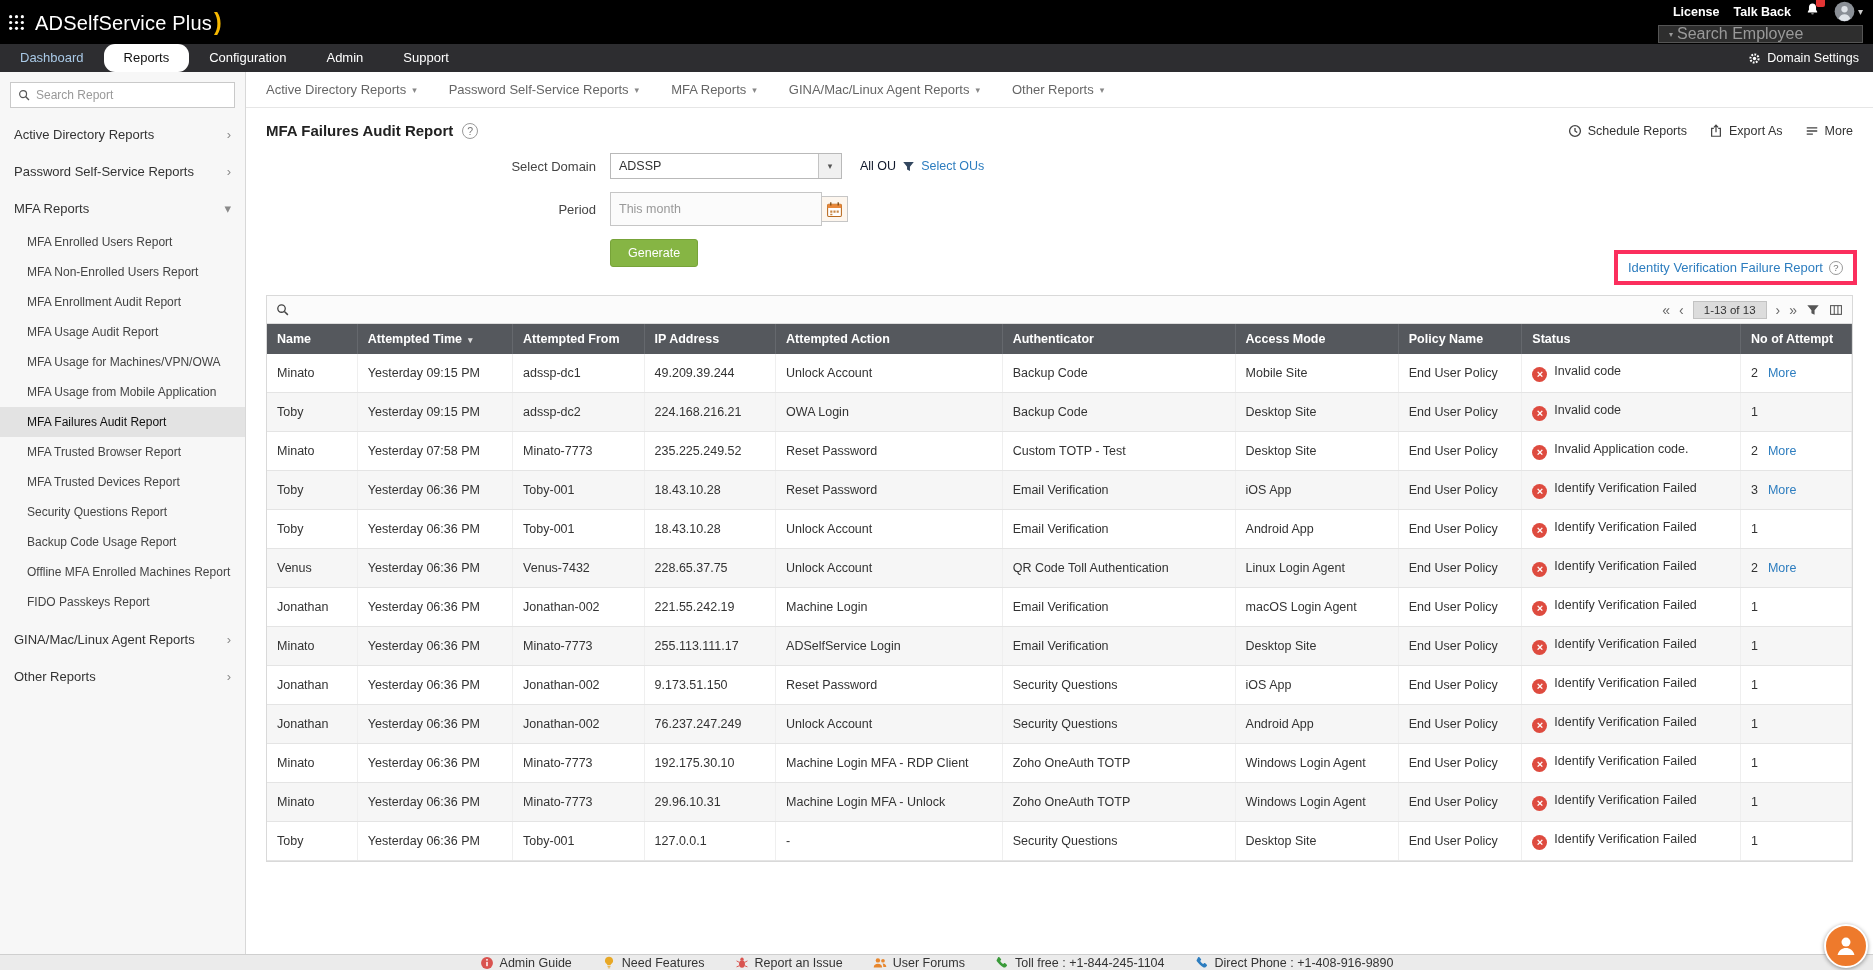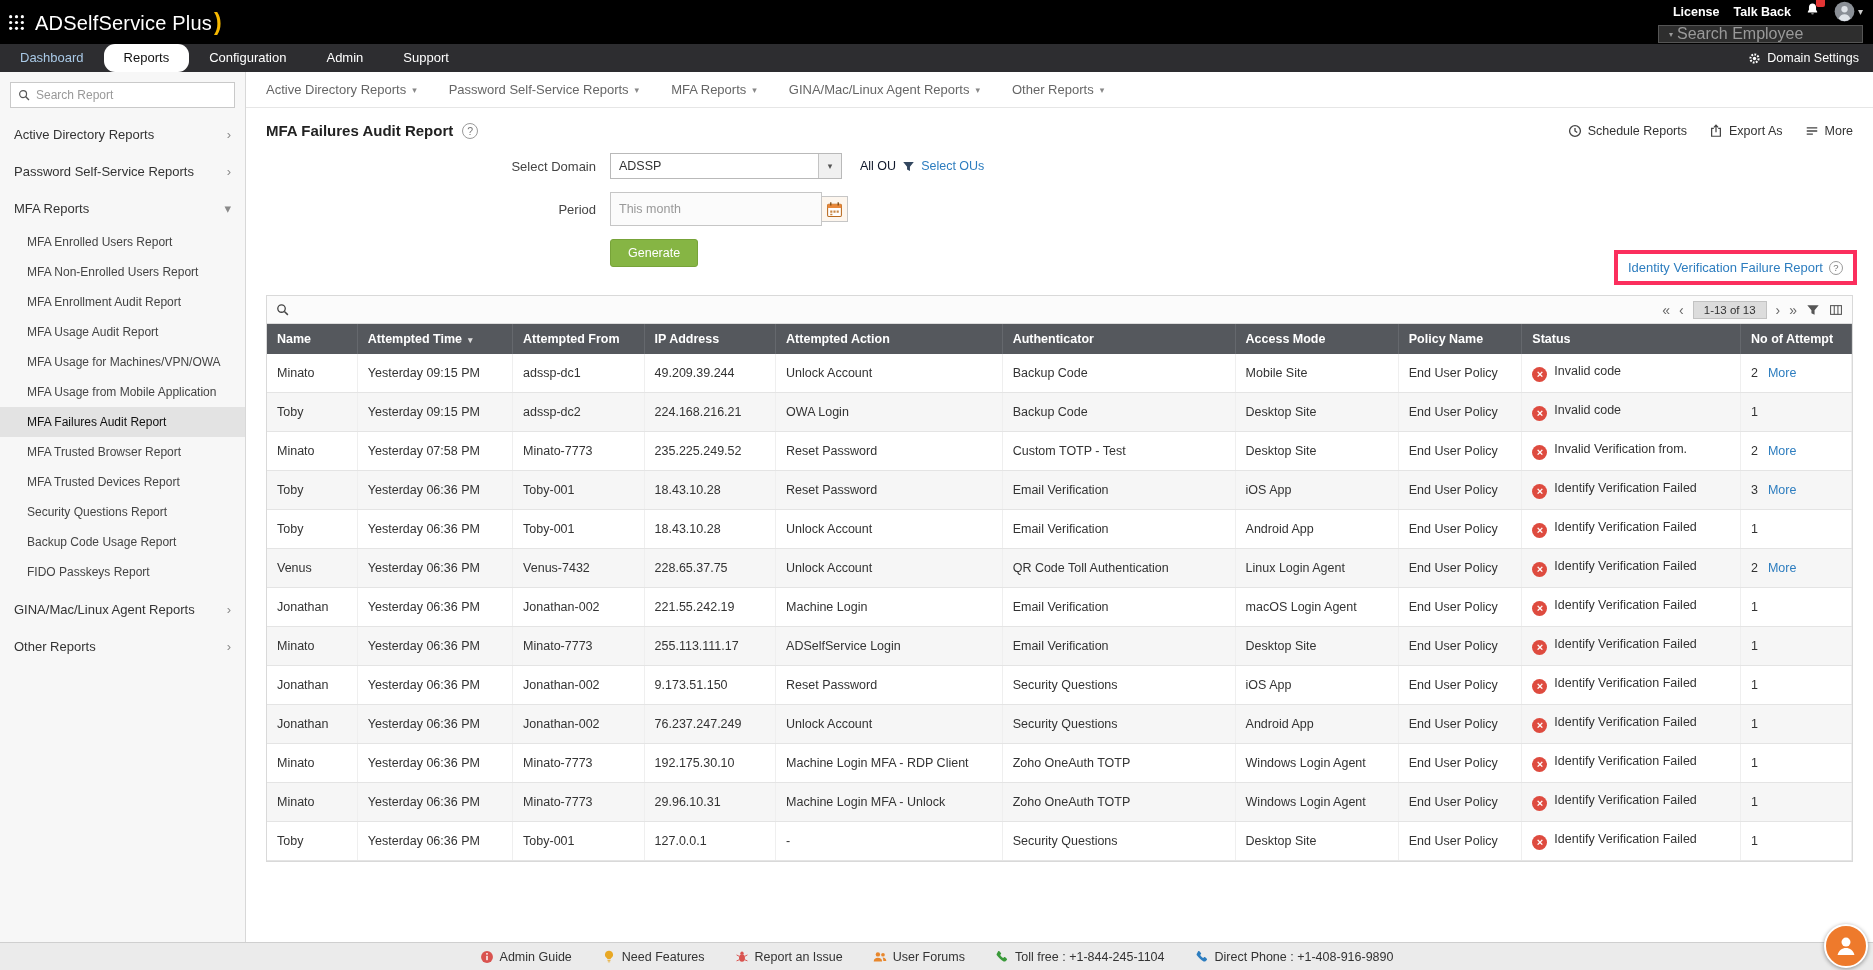--- a/index.html
+++ b/index.html
@@ -100,21 +100,21 @@
 
   table.report-table { width:100%; border-collapse:collapse; table-layout:fixed; }
   .report-table th { background:#55585d; color:#fff; font-size:12.5px; font-weight:bold; text-align:left; padding:8px 10px; border-right:1px solid #65686d; white-space:nowrap; overflow:hidden; }
   .report-table th .sort { font-size:9px; margin-left:6px; color:#ddd; cursor:pointer; }
   .report-table td { padding:10px 10px; font-size:12.5px; color:#333; border-bottom:1px solid #e4e4e4; border-right:1px solid #efefef; white-space:nowrap; overflow:hidden; }
   .report-table tbody tr:nth-child(even) { background:#f6f6f6; }
   .err-icon { display:inline-block; width:15px; height:15px; border-radius:50%; background:#de4b3f; color:#fff; font-size:11px; font-weight:bold; line-height:15px; text-align:center; margin-right:7px; vertical-align:-3px; }
   .more-link { color:#2d7dbf; margin-left:10px; cursor:pointer; text-decoration:none; font-size:12.5px; }
 
   
-  .footer { height:28px; background:#ebebeb; border-top:1px solid #cfcfcf; display:flex; justify-content:center; gap:30px; flex:0 0 auto; }
+  .footer { height:16px; background:#ebebeb; border-top:1px solid #cfcfcf; display:flex; justify-content:center; gap:30px; flex:0 0 auto; }
   .f-item { display:flex; align-items:center; gap:6px; font-size:12.5px; color:#333; cursor:pointer; white-space:nowrap; }
   .f-icon { width:14px; height:14px; }
 
   
   .chat-bubble { position:absolute; right:5px; bottom:2px; width:44px; height:44px; border-radius:50%; background:#ee7a2c; border:2px solid #fff; box-shadow:0 1px 4px rgba(0,0,0,.4); display:flex; align-items:center; justify-content:center; cursor:pointer; }
   .chat-bubble .icon { width:24px; height:24px; }
 </style>
 </head>
 <body>
 
@@ -220,20 +220,21 @@
             <div class="side-item">MFA Non-Enrolled Users Report</div>
             <div class="side-item">MFA Enrollment Audit Report</div>
             <div class="side-item">MFA Usage Audit Report</div>
             <div class="side-item">MFA Usage for Machines/VPN/OWA</div>
             <div class="side-item">MFA Usage from Mobile Application</div>
             <div class="side-item selected">MFA Failures Audit Report</div>
             <div class="side-item">MFA Trusted Browser Report</div>
             <div class="side-item">MFA Trusted Devices Report</div>
             <div class="side-item">Security Questions Report</div>
             <div class="side-item">Backup Code Usage Report</div>
+            <div class="side-item">Offline MFA Enrolled Machines Report</div>
             <div class="side-item">FIDO Passkeys Report</div>
           </div>
           <div class="side-group">
             <span>GINA/Mac/Linux Agent Reports</span>
             <span class="side-chev">›</span>
           </div>
           <div class="side-group">
             <span>Other Reports</span>
             <span class="side-chev">›</span>
           </div>
@@ -420,21 +421,21 @@
               </tr>
               <tr>
                 <td>Minato</td>
                 <td>Yesterday 07:58 PM</td>
                 <td>Minato-7773</td>
                 <td>235.225.249.52</td>
                 <td>Reset Password</td>
                 <td>Custom TOTP - Test</td>
                 <td>Desktop Site</td>
                 <td>End User Policy</td>
-                <td><span class="err-icon">×</span><span>Invalid Verification from.</span></td>
+                <td><span class="err-icon">×</span><span>Invalid Application code.</span></td>
                 <td><span>2</span><a class="more-link">More</a></td>
               </tr>
               <tr>
                 <td>Toby</td>
                 <td>Yesterday 06:36 PM</td>
                 <td>Toby-001</td>
                 <td>18.43.10.28</td>
                 <td>Reset Password</td>
                 <td>Email Verification</td>
                 <td>iOS App</td>

